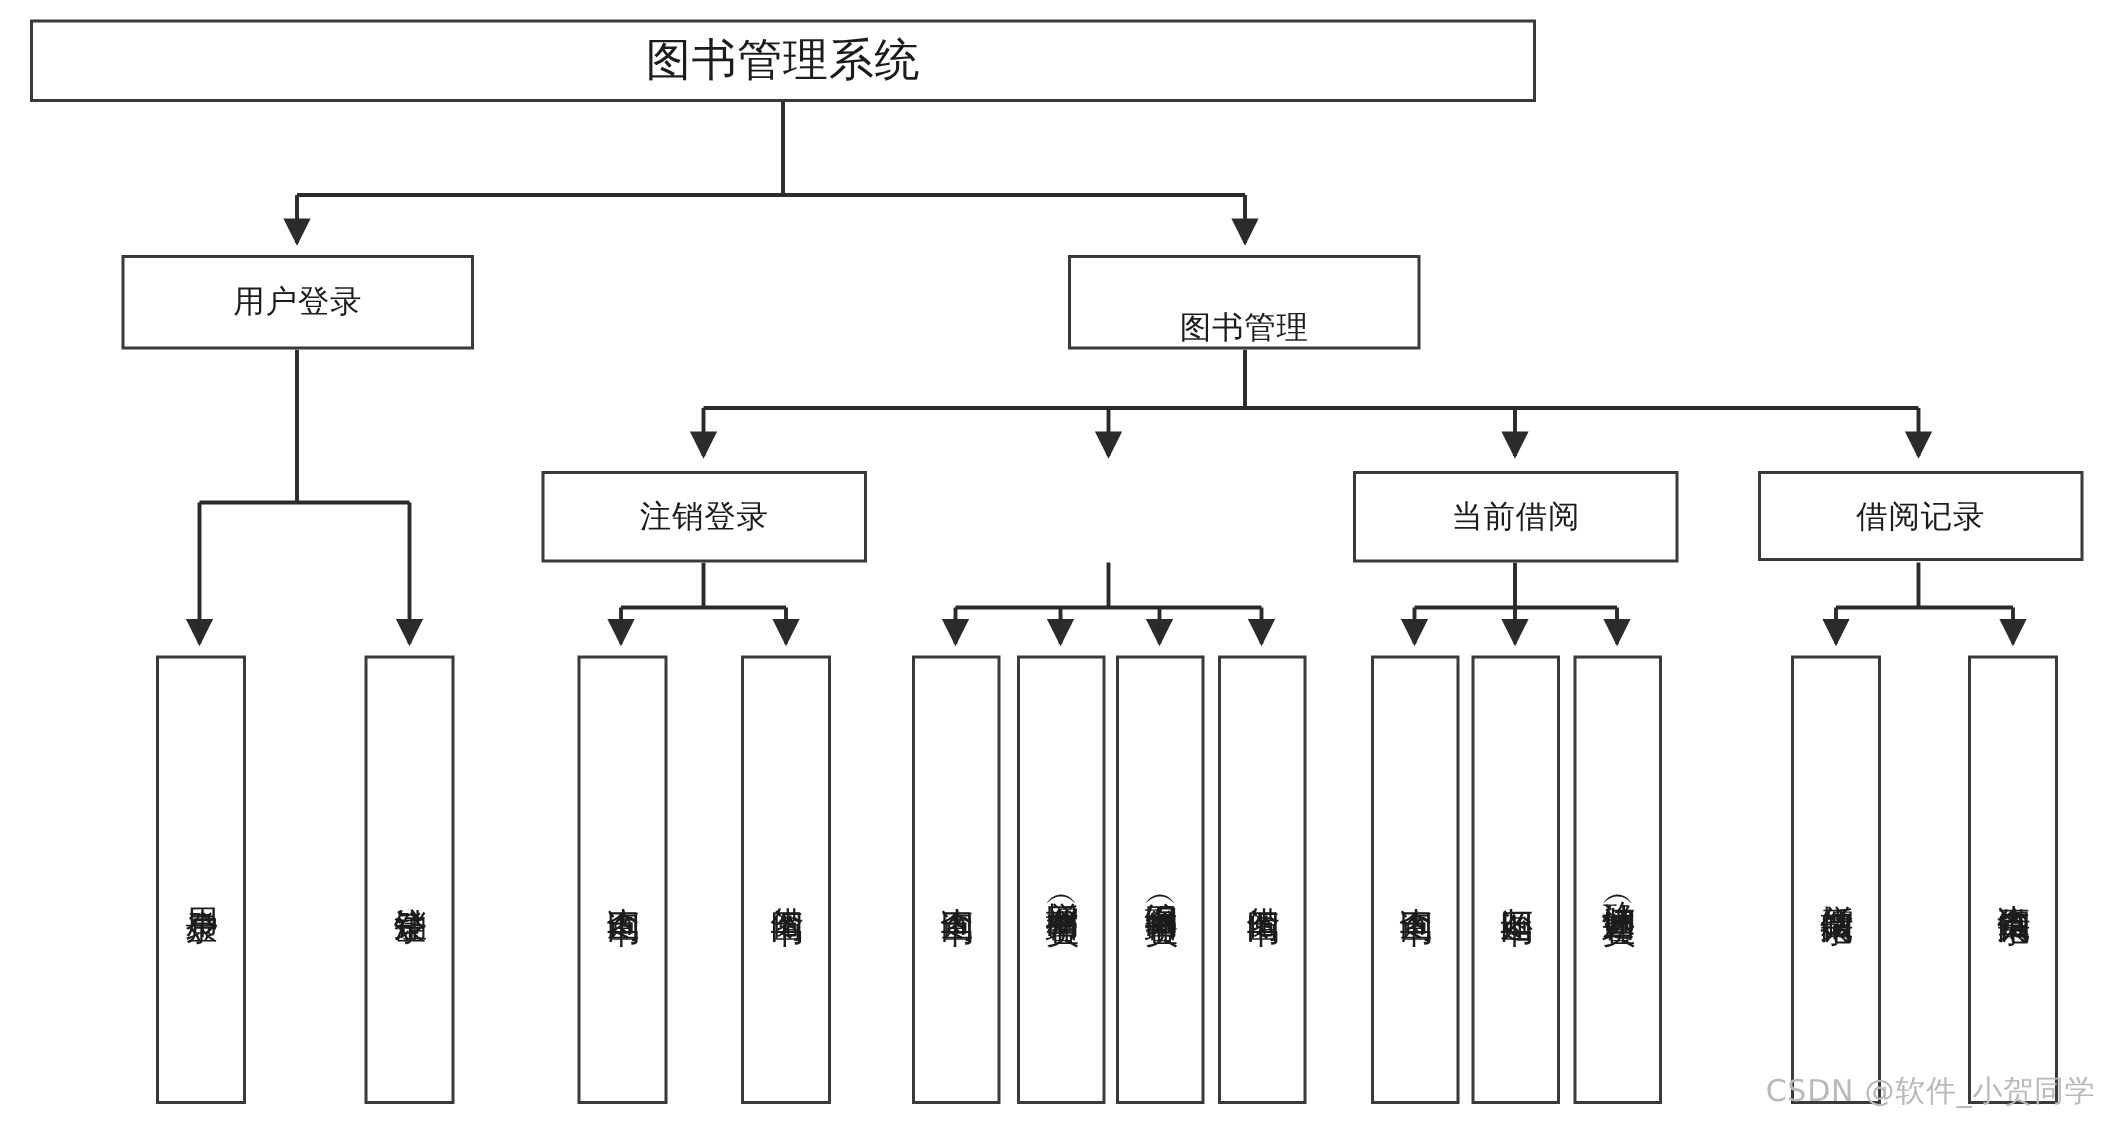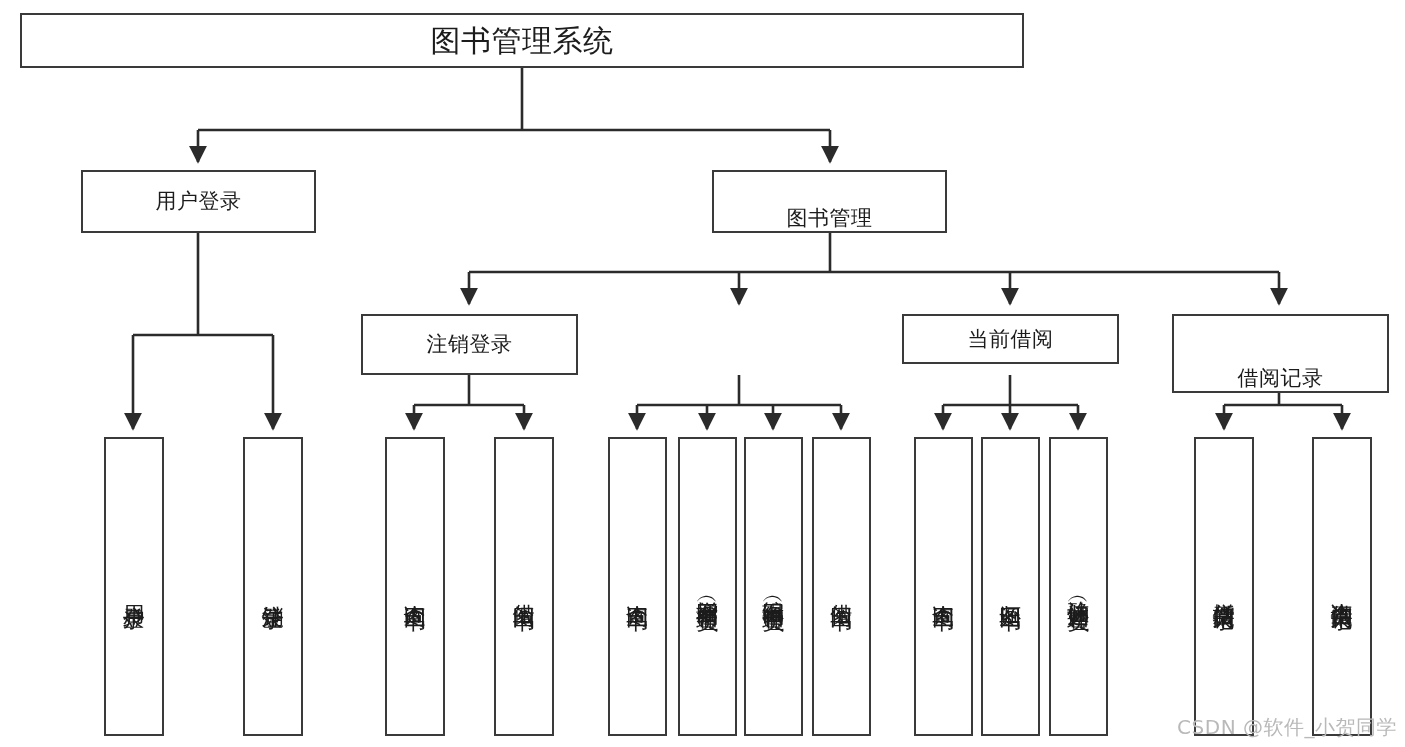--- a/index.html
+++ b/index.html
@@ -141,25 +141,25 @@
 
   <div class="node horiz" style="left:712px; top:170px; width:235px; height:63px;align-items:flex-end;">
     <span class="label">图书管理</span>
   </div>
 
   <div class="node horiz" style="left:361px; top:314px; width:217px; height:61px;">
     <span class="label">注销登录</span>
   </div>
 
 
-  <div class="node horiz" style="left:902px; top:314px; width:217px; height:50px;">
+  <div class="node horiz" style="left:902px; top:314px; width:217px; height:61px;">
     <span class="label">当前借阅</span>
   </div>
 
-  <div class="node horiz" style="left:1172px; top:314px; width:217px; height:79px;align-items:flex-end;">
+  <div class="node horiz" style="left:1172px; top:314px; width:217px; height:60px;">
     <span class="label">借阅记录</span>
   </div>
 
   <div class="node vert" style="left:104px; top:437px; width:60px; height:299px;">
     <span class="label">用户登录</span>
   </div>
 
   <div class="node vert" style="left:243px; top:437px; width:60px; height:299px;">
     <span class="label">注销登录</span>
   </div>

